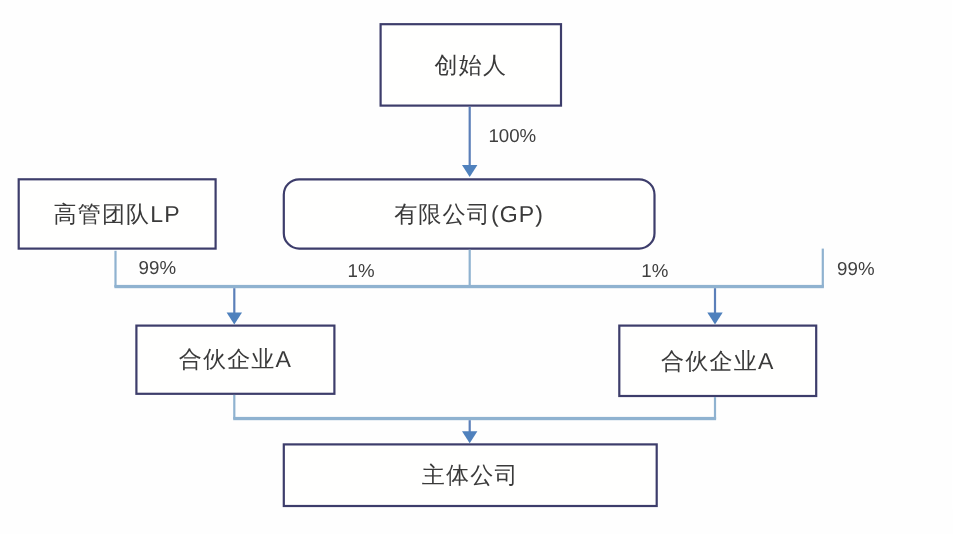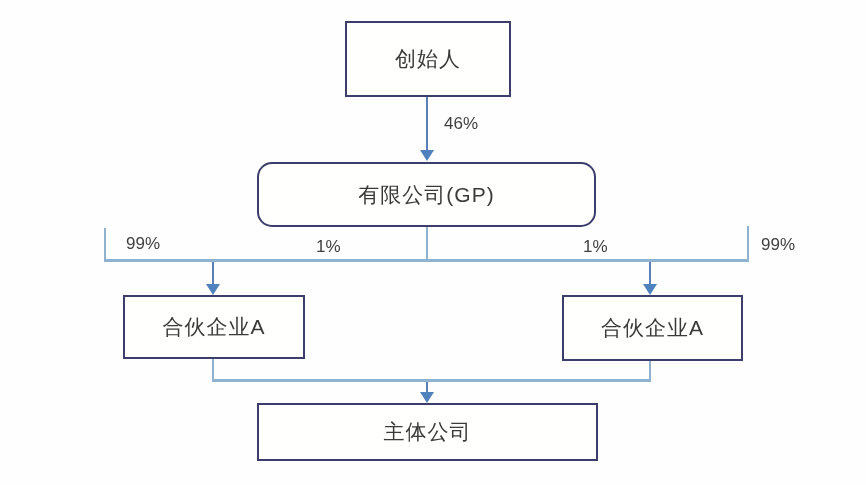--- a/index.html
+++ b/index.html
@@ -91,20 +91,23 @@
   .p-99-r      { left:761px; top:235px; }
 </style>
 </head>
 <body>
 
 <div class="canvas">
 
   <div class="node n-founder">
     <span>创始人</span>
   </div>
+  <div class="node n-exec-lp">
+    <span>高管团队LP</span>
+  </div>
   <div class="node n-gp">
     <span>有限公司(GP)</span>
   </div>
   <div class="node n-part-l">
     <span>合伙企业A</span>
   </div>
   <div class="node n-part-r">
     <span>合伙企业A</span>
   </div>
   <div class="node n-main">
@@ -123,20 +126,20 @@
   <div class="arrowhead a-part-l"></div>
   <div class="line arrow-color l-arrow-r"></div>
   <div class="arrowhead a-part-r"></div>
 
   <div class="line l-part-l-v"></div>
   <div class="line l-part-r-v"></div>
   <div class="line l-bus2"></div>
   <div class="line arrow-color l-arrow-b"></div>
   <div class="arrowhead a-main"></div>
 
-  <div class="pct p-100">46%</div>
+  <div class="pct p-100">100%</div>
   <div class="pct p-99-l">99%</div>
   <div class="pct p-1-l">1%</div>
   <div class="pct p-1-r">1%</div>
   <div class="pct p-99-r">99%</div>
 
 
 </div>
 
 </body></html>

